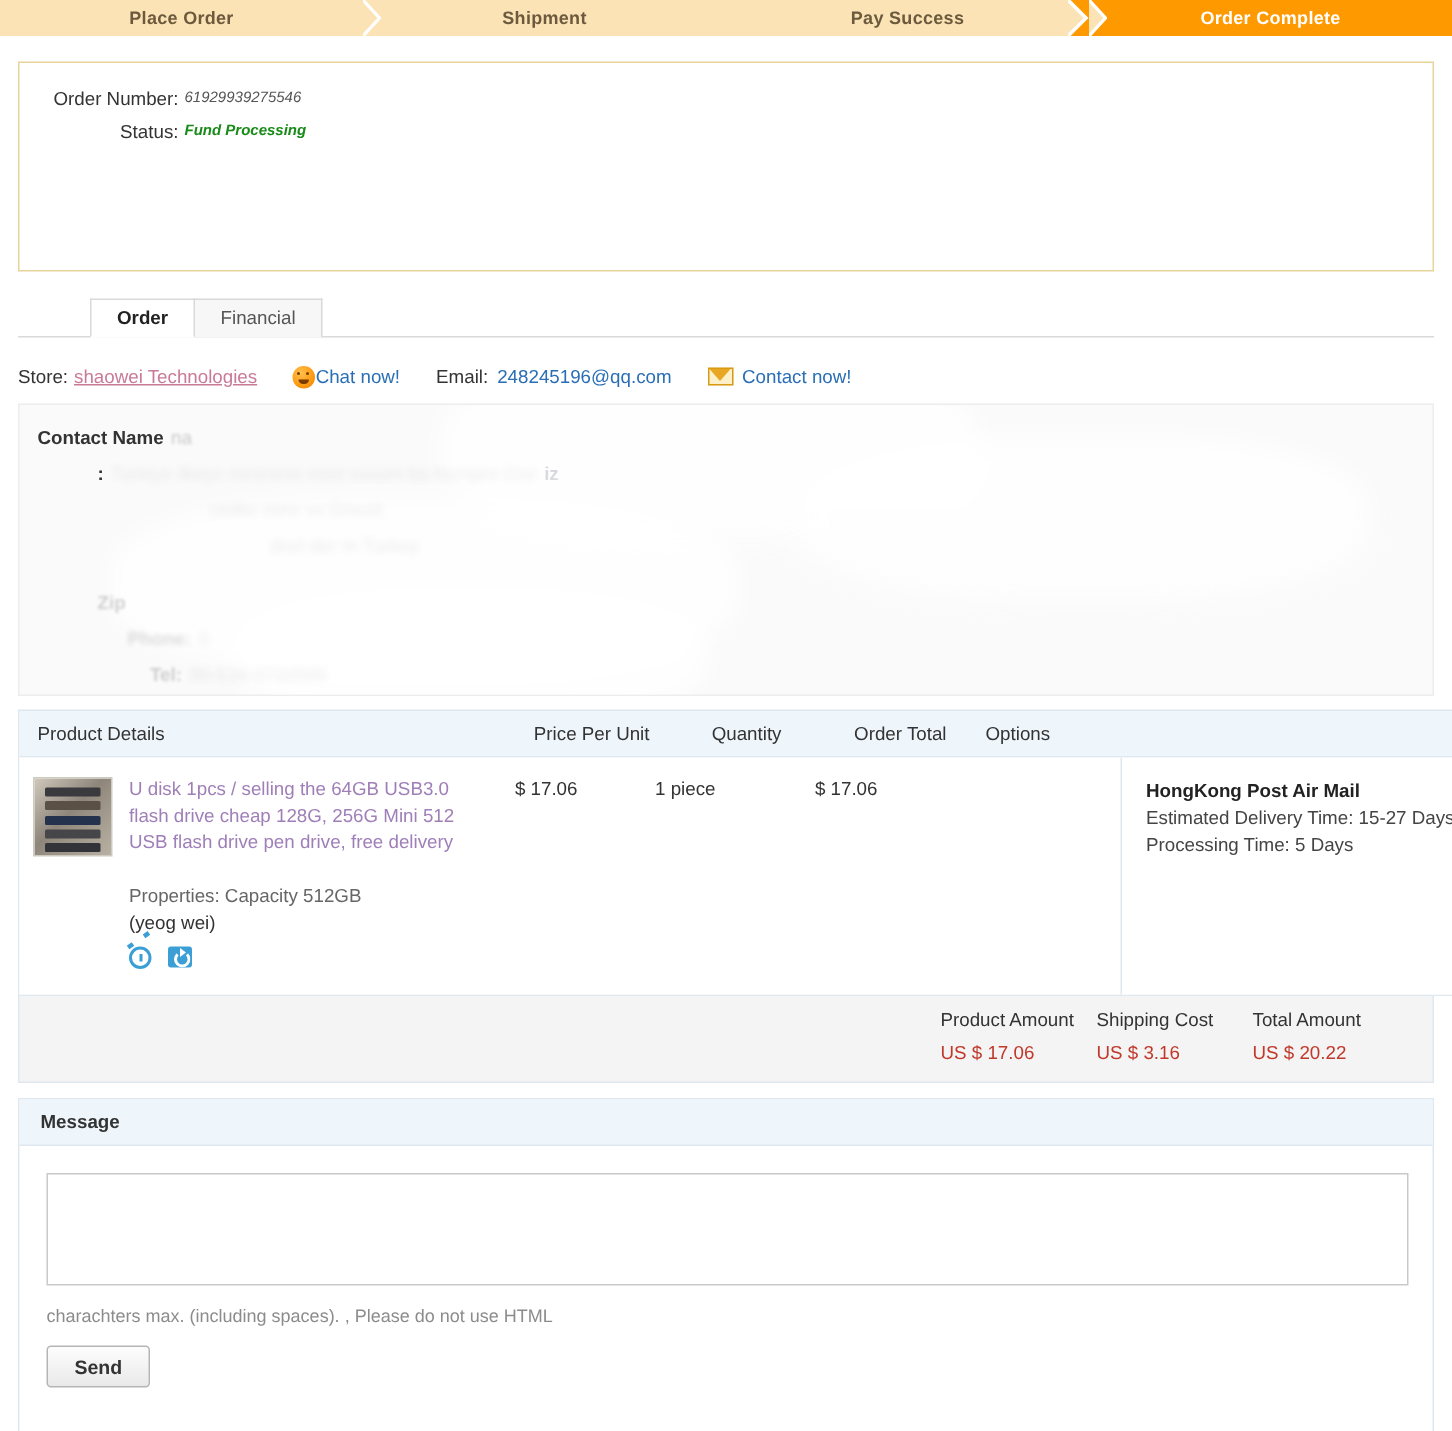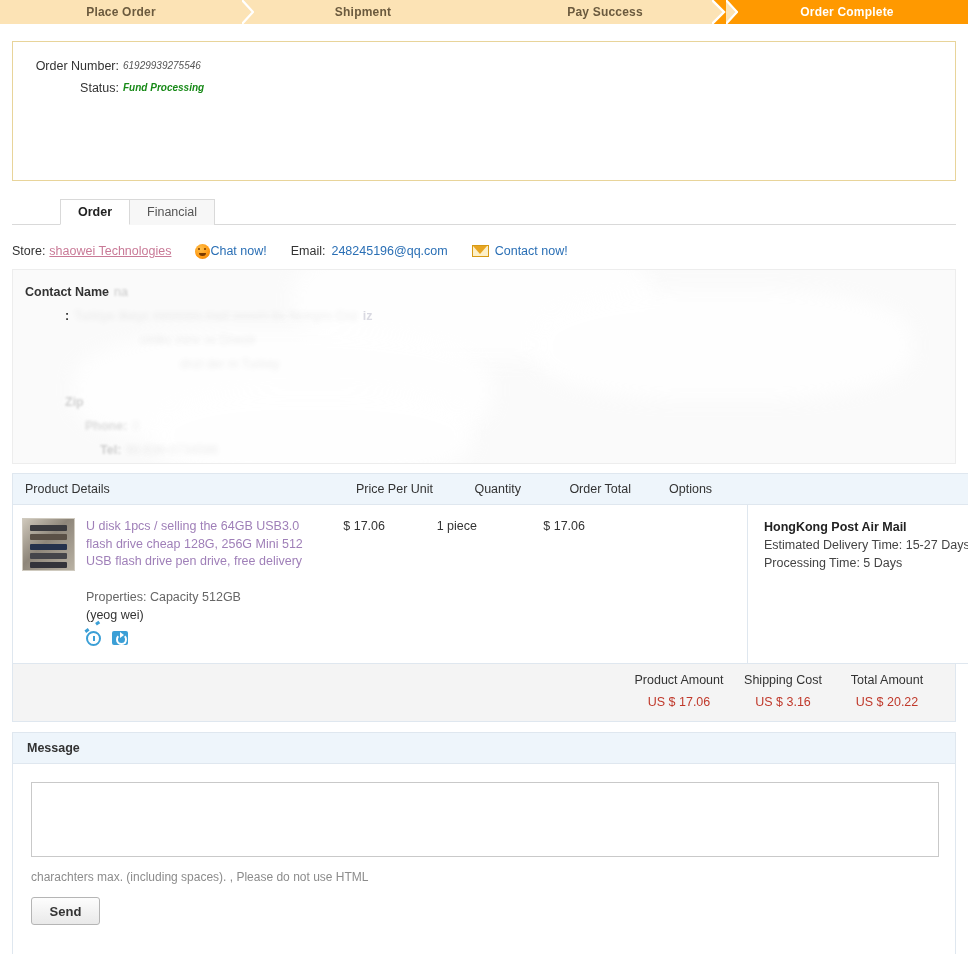--- a/index.html
+++ b/index.html
@@ -197,21 +197,21 @@
     align-items: center;
     background: #eef5fb;
     border-bottom: 1px solid #dfe7ef;
     font-size: 12.5px;
     color: #333;
   }
   .col-prod  { width: 312px; padding-left: 12px; }
   .col-price { width: 108px; text-align: right; }
   .col-qty   { width: 88px;  text-align: right; }
   .col-total { width: 110px; text-align: right; }
-  .col-opt   { width: 120px; padding-left: 38px; }
+  .col-opt   { width: 120px; padding-left: 26px; }
 
   .pt-body { display: flex; background: #ffffff; min-height: 158px; }
   .pt-left { display: flex; flex: 1; padding-top: 13px; }
   .pt-right {
     width: 232px;
     border-left: 1px solid #dfe7ef;
     padding: 13px 0 0 16px;
   }
 
   .thumb {
@@ -276,21 +276,21 @@
     width: 944px;
     background: #f4f4f4;
     border: 1px solid #dfe7ef;
     border-top: none;
     height: 58px;
     display: flex;
     align-items: center;
     justify-content: flex-end;
     padding-right: 16px;
   }
-  .tot-col { width: 104px; text-align: center; }
+  .tot-col { width: 104px; text-align: left; }
   .tot-lab { font-size: 12.5px; color: #333; line-height: 18px; }
   .tot-val { font-size: 12.5px; color: #c0392b; line-height: 26px; }
 
   
   .msg-box {
     margin: 10px 12px 0 12px;
     width: 944px;
     border: 1px solid #dfe7ef;
     background: #ffffff;
   }

